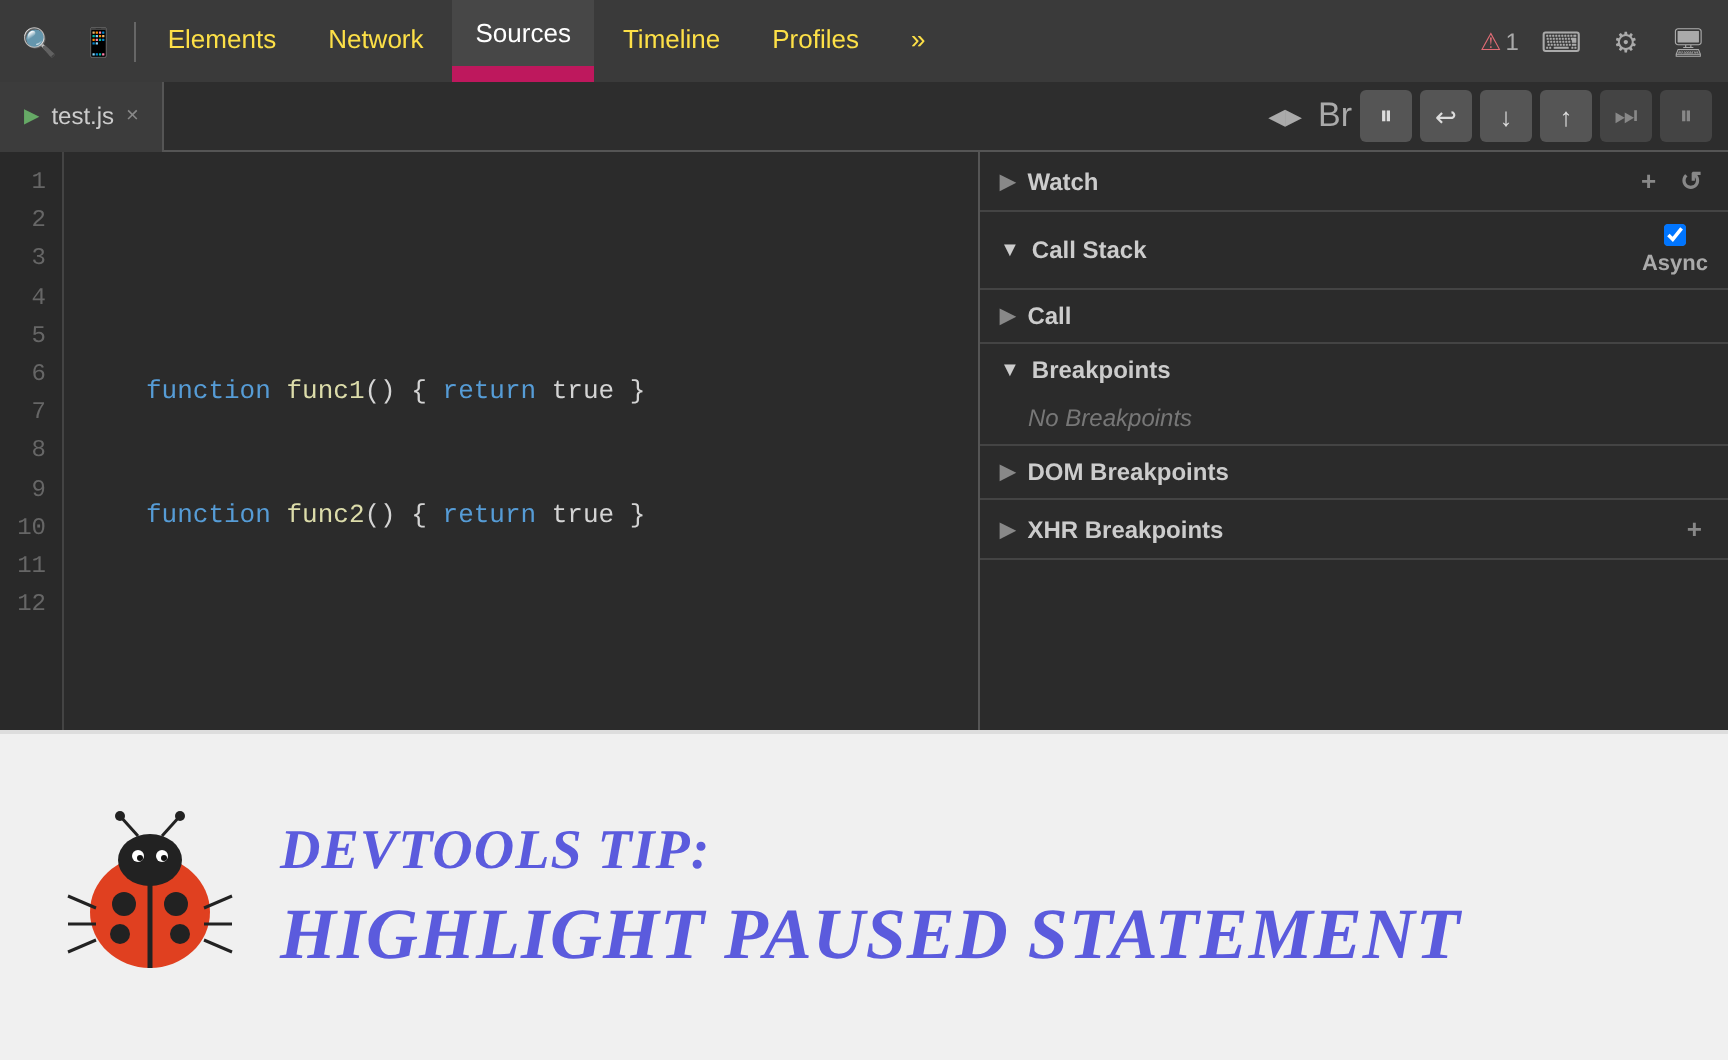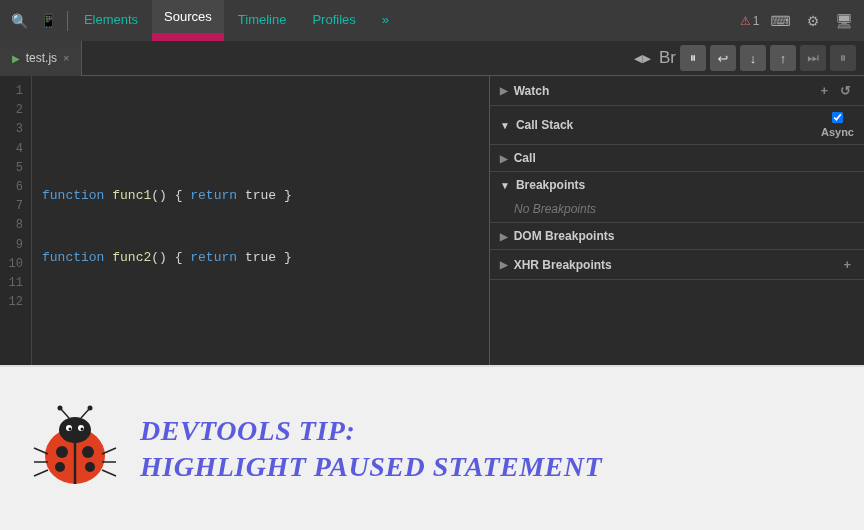--- a/index.html
+++ b/index.html
@@ -14,21 +14,21 @@
       padding: 0 6px;
       gap: 2px;
     }
     .toolbar-icon {
       color: #aaa;
       font-size: 14px;
       padding: 4px 5px;
       cursor: pointer;
     }
     .toolbar-tab {
-      color: #14b8a6;
+      color: #fde047;
       font-size: 13px;
       padding: 0 12px;
       height: 41px;
       display: flex;
       align-items: center;
       cursor: pointer;
       border-bottom: 2px solid transparent;
     }
     .toolbar-tab.active {
       color: #fff;
@@ -132,21 +132,21 @@
     }
     .line-numbers div { font-size: 12px; }
     .code-lines {
       padding: 6px 10px;
       color: #d4d4d4;
       line-height: 1.6;
       white-space: pre;
       overflow-x: auto;
       flex: 1;
     }
-    .code-line { display: block; min-height: 1.6em; }
+    .code-line { display: block; min-height: 1.6em; margin-left: 31px; }
     .kw { color: #569cd6; }
     .fn { color: #dcdcaa; }
 
     
     #right-panel {
       flex: 1;
       background: #2b2b2b;
       display: flex;
       flex-direction: column;
       overflow: hidden;
@@ -208,37 +208,38 @@
     .tip-title {
       font-size: 28px;
       font-weight: 900;
       color: #5b5bdd;
       font-family: Georgia, serif;
       text-transform: uppercase;
       font-style: italic;
       letter-spacing: 0.5px;
     }
     .tip-subtitle {
-      font-size: 28px;
+      font-size: 36px;
       font-weight: 900;
       color: #5b5bdd;
       font-family: Georgia, serif;
       text-transform: uppercase;
       font-style: italic;
       letter-spacing: 0.5px;
     }
   </style>
 </head>
 <body>
 
 <div id="toolbar">
   <span class="toolbar-icon">🔍</span>
   <span class="toolbar-icon">📱</span>
   <div class="toolbar-sep"></div>
   <div class="toolbar-tab">Elements</div>
+  <div class="toolbar-tab">Network</div>
   <div class="toolbar-tab active">Sources</div>
   <div class="toolbar-tab">Timeline</div>
   <div class="toolbar-tab">Profiles</div>
   <div class="toolbar-tab">»</div>
   <div class="toolbar-right">
     <span class="toolbar-badge">
       <span style="color:#e06c75;">⚠</span>
       <span>1</span>
     </span>
     <span class="toolbar-icon">⌨</span>

